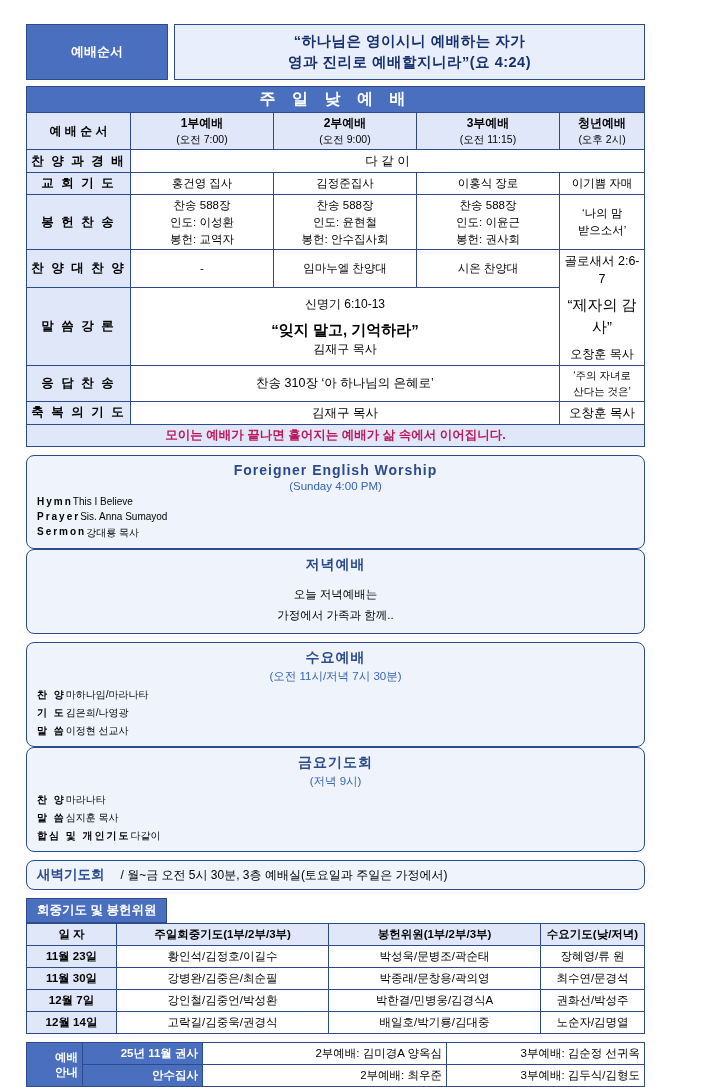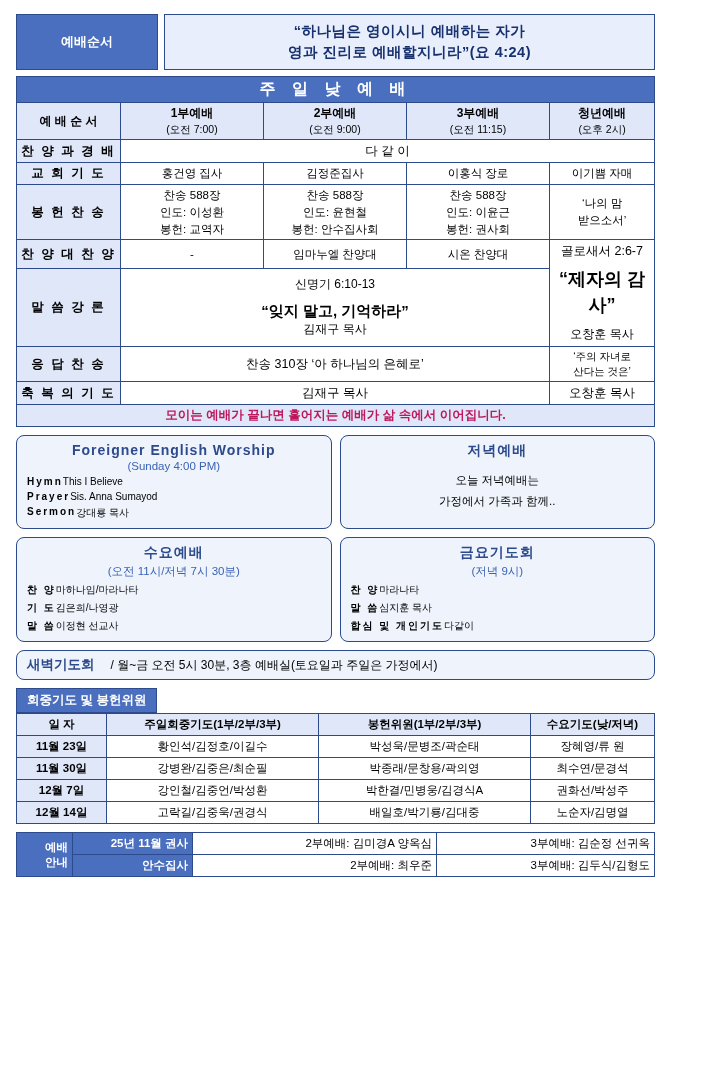--- a/index.html
+++ b/index.html
@@ -1,17 +1,17 @@
 <!DOCTYPE html>
 <html><head>
 <meta charset="utf-8">
 <style>
   html,body{margin:0;padding:0;background:#ffffff;}
   body{width:723px;height:1087px;font-family:"Liberation Sans",sans-serif;color:#000;}
-  .page{width:671px;height:1087px;position:relative;padding:4px;box-sizing:border-box;}
+  .page{width:671px;height:1087px;position:relative;padding:14px;box-sizing:border-box;}
   .wrap{padding:10px 12px 8px 12px;box-sizing:border-box;}
 
   
   .topbar{display:flex;align-items:stretch;margin-bottom:6px;}
   .topbar-label{width:140px;background:#4a6fbf;color:#fff;font-weight:bold;font-size:13px;
     display:flex;align-items:center;justify-content:center;border:1px solid #2c4a8c;}
   .topbar-verse{flex:1;margin-left:6px;border:1px solid #2c4a8c;background:#e8eefb;
     display:flex;flex-direction:column;align-items:center;justify-content:center;padding:6px 4px;}
   .topbar-verse span{font-size:14.5px;font-weight:bold;color:#17306e;line-height:1.45;letter-spacing:.5px;}
 
@@ -23,21 +23,21 @@
   .hdr .sub{display:block;font-weight:normal;font-size:10.5px;margin-top:1px;}
   .rowlabel{background:#dfe7f8;font-weight:bold;font-size:12.5px;letter-spacing:2px;}
   .cell{font-size:11.5px;line-height:1.45;}
   .cell-lg{font-size:12.5px;}
   .sermon-title{font-size:15px;font-weight:bold;}
   .sermon-sub{font-size:12px;}
   .note-row td{background:#dfe7f8;font-weight:bold;font-size:12.5px;padding:4px;color:#be185d;}
   .small{font-size:10.5px;}
 
   
-  .cards{margin-top:8px;display:flex;gap:8px;}
+  .cards{margin-top:8px;display:flex;gap:0;flex-direction:column;}
   .card{flex:1;border:1px solid #2c4a8c;border-radius:8px;background:#eef3fc;padding:6px 10px 8px 10px;box-sizing:border-box;}
   .card h3{margin:0;text-align:center;font-size:14px;color:#2c4a8c;font-weight:bold;letter-spacing:1px;}
   .card .when{display:block;text-align:center;font-size:11.5px;color:#3a63b5;margin-top:2px;}
   .card .line{display:flex;font-size:10px;margin-top:4px;}
   .card .line .k{font-weight:bold;letter-spacing:2px;}
   .card .line .v{text-align:right;}
   .card .center-txt{text-align:center;font-size:11.5px;line-height:1.8;margin-top:10px;}
 
   .dawn{margin-top:8px;border:1px solid #2c4a8c;border-radius:8px;background:#eef3fc;padding:5px 10px;box-sizing:border-box;
      display:flex;align-items:center;gap:16px;}
@@ -144,21 +144,21 @@
       </td>
     </tr>
 
     <tr>
       <td class="rowlabel">찬 양 대 찬 양</td>
       <td class="cell">-</td>
       <td class="cell">임마누엘 찬양대</td>
       <td class="cell">시온 찬양대</td>
       <td class="cell" rowspan="2">
         <div style="font-size:12.5px;margin-bottom:6px">골로새서 2:6-7</div>
-        <div style="font-size:18px;font-weight:bold;margin-bottom:8px">“제자의 감사”</div>
+        <div style="font-size:15px;font-weight:normal;margin-bottom:8px">“제자의 감사”</div>
         <div style="font-size:12px">오창훈 목사</div>
       </td>
     </tr>
 
     <tr style="height:78px">
       <td class="rowlabel">말 씀 강 론</td>
       <td class="cell" colspan="3">
         <div class="sermon-sub" style="margin-bottom:6px">신명기 6:10-13</div>
         <div class="sermon-title" style="margin-bottom:0">“잊지 말고, 기억하라”</div>
         <div class="sermon-sub">김재구 목사</div>

